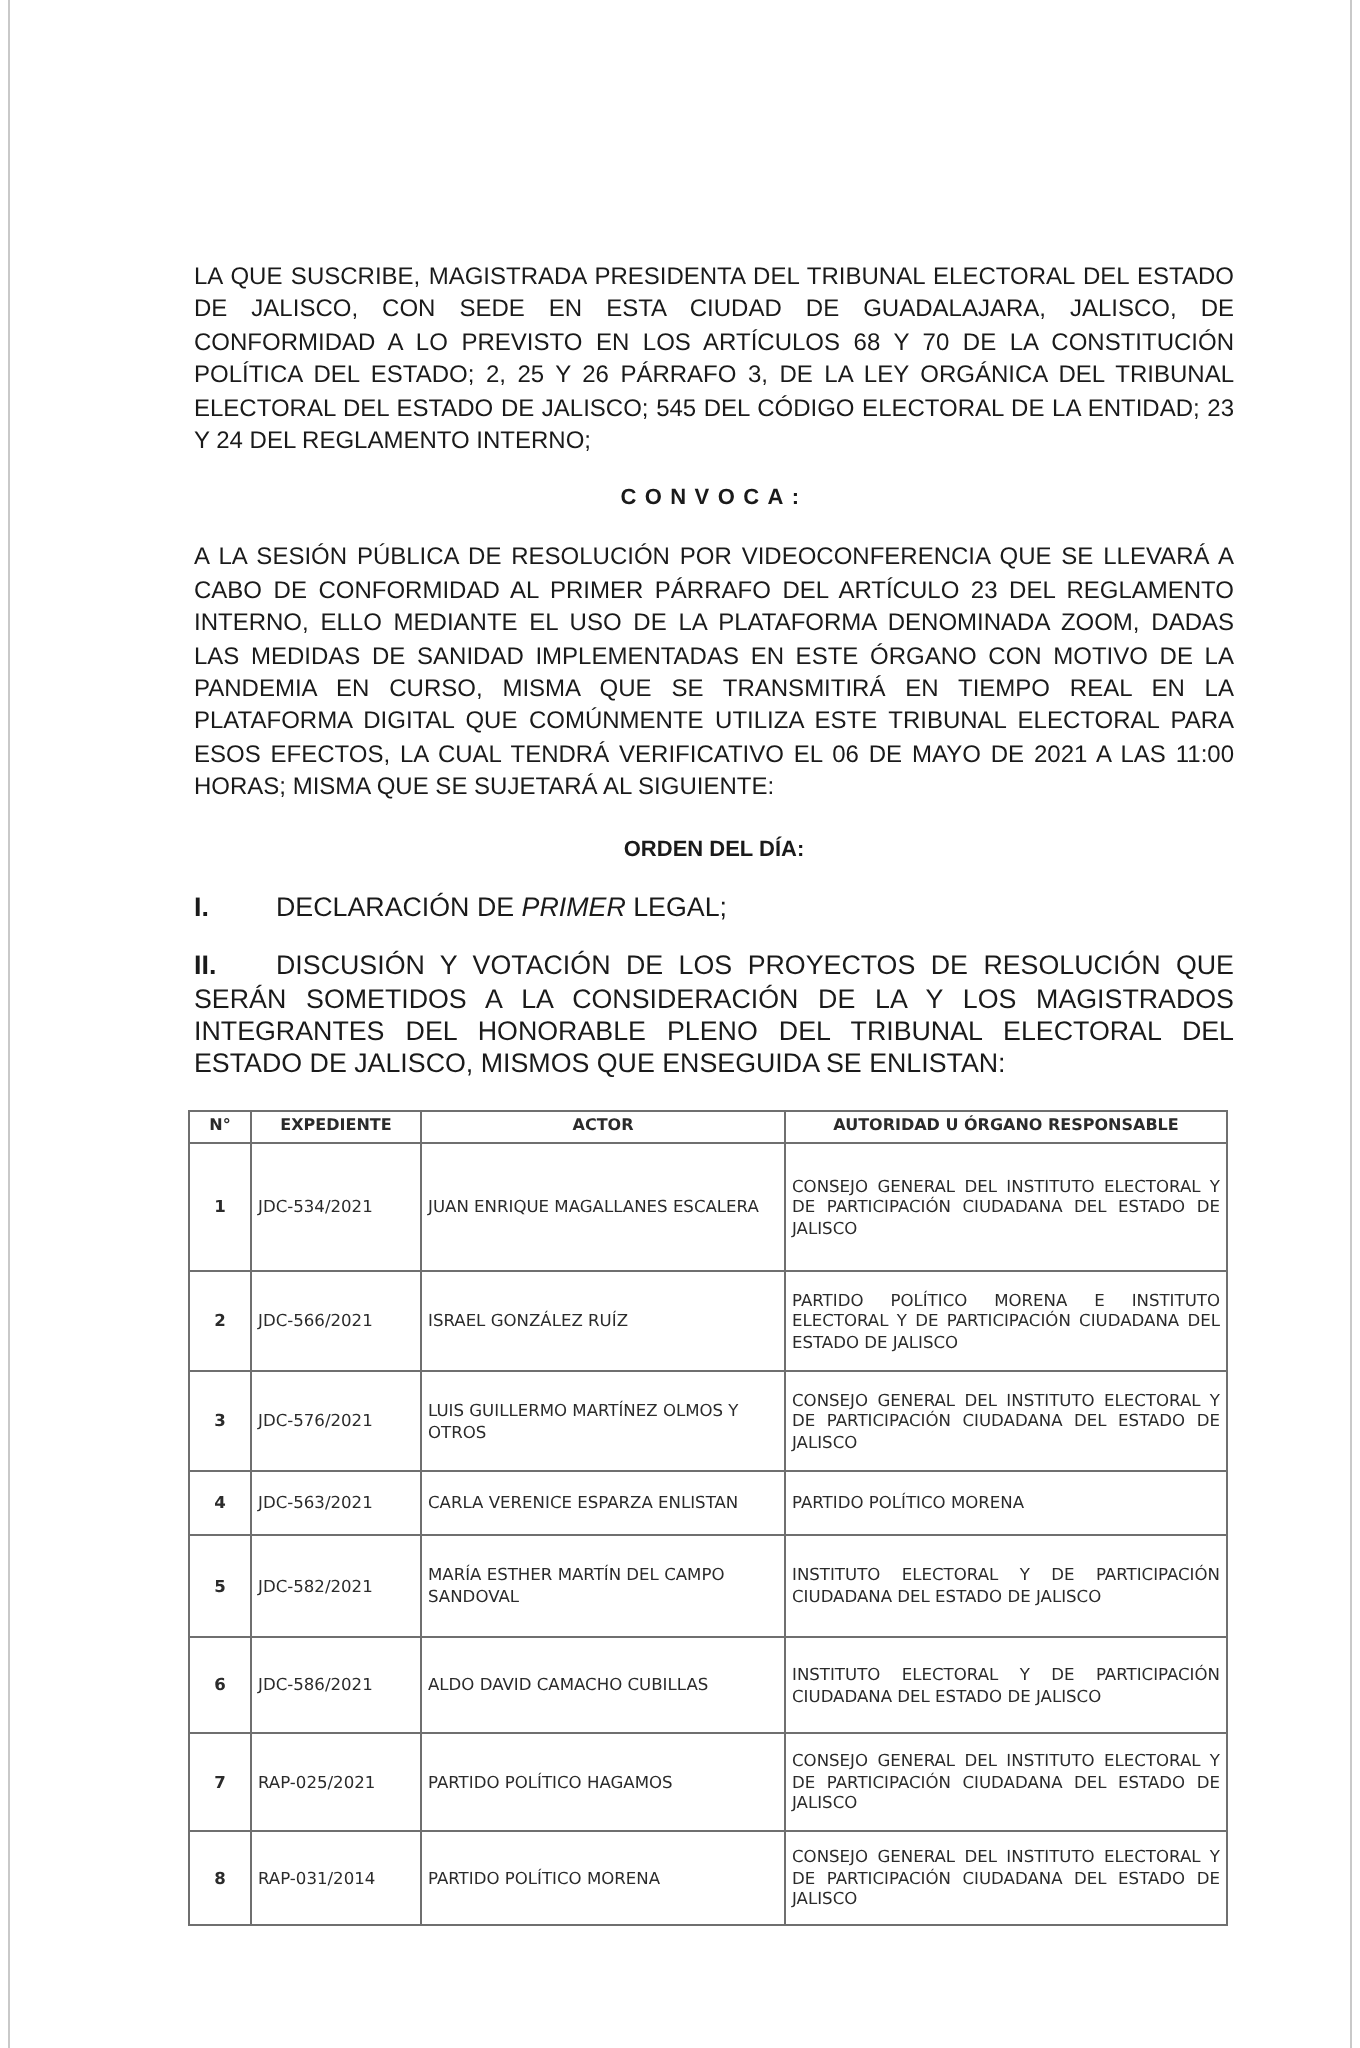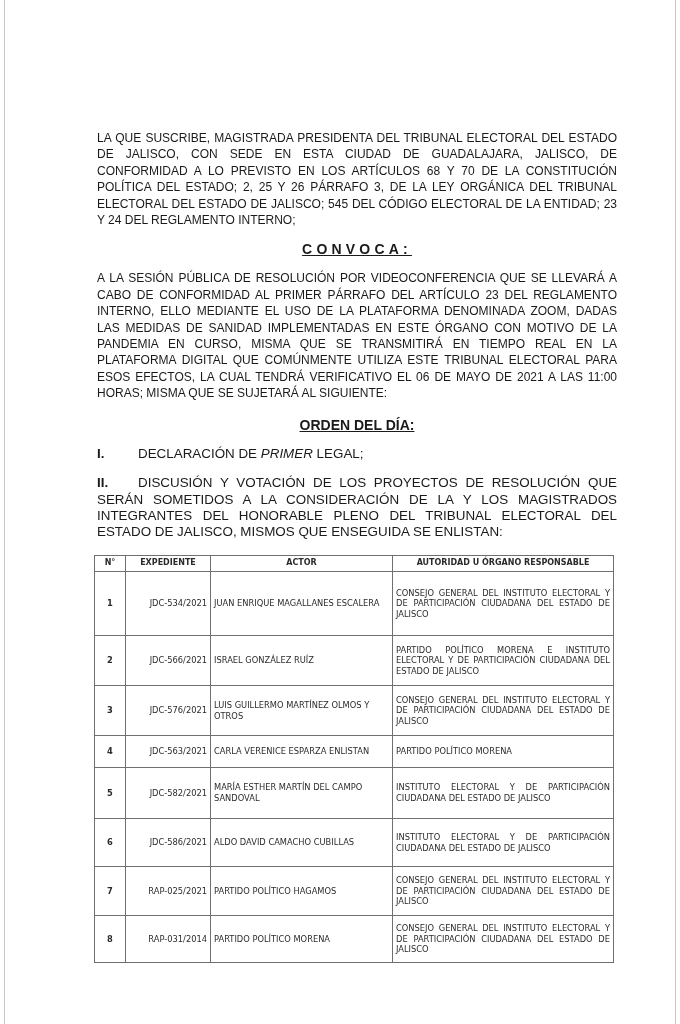--- a/index.html
+++ b/index.html
@@ -29,26 +29,25 @@
     }
     .para {
       font-size: 12px;
       line-height: 16.4px;
       text-align: justify;
       text-align-last: left;
       margin: 0;
       letter-spacing: 0;
     }
     .heading {
-      font-size: 14px;
+      font-size: 11px;
       line-height: 16px;
       font-weight: bold;
       text-align: center;
       margin: 0;
-      text-decoration: underline;
     }
     .convoca {
       letter-spacing: 4.2px;
       margin-top: 13px;
       margin-bottom: 13px;
     }
     .orden {
       margin-top: 15px;
       margin-bottom: 13px;
     }
@@ -98,21 +97,21 @@
       padding: 0 3px;
       vertical-align: middle;
     }
     table.list th {
       height: 15px;
       font-weight: bold;
       text-align: center;
       font-size: 8px;
     }
     table.list td.n { text-align: center; font-weight: bold; width: 24px; }
-    table.list td.exp { text-align: right; width: 78px; }
+    table.list td.exp { text-align: left; width: 78px; }
     table.list td.actor { width: 175px; }
     table.list td.auth { text-align: justify; text-align-last: left; }
     tr.r1 td { height: 63px; }
     tr.r2 td { height: 49px; }
     tr.r3 td { height: 49px; }
     tr.r4 td { height: 31px; }
     tr.r5 td { height: 50px; }
     tr.r6 td { height: 47px; }
     tr.r7 td { height: 48px; }
     tr.r8 td { height: 46px; }

